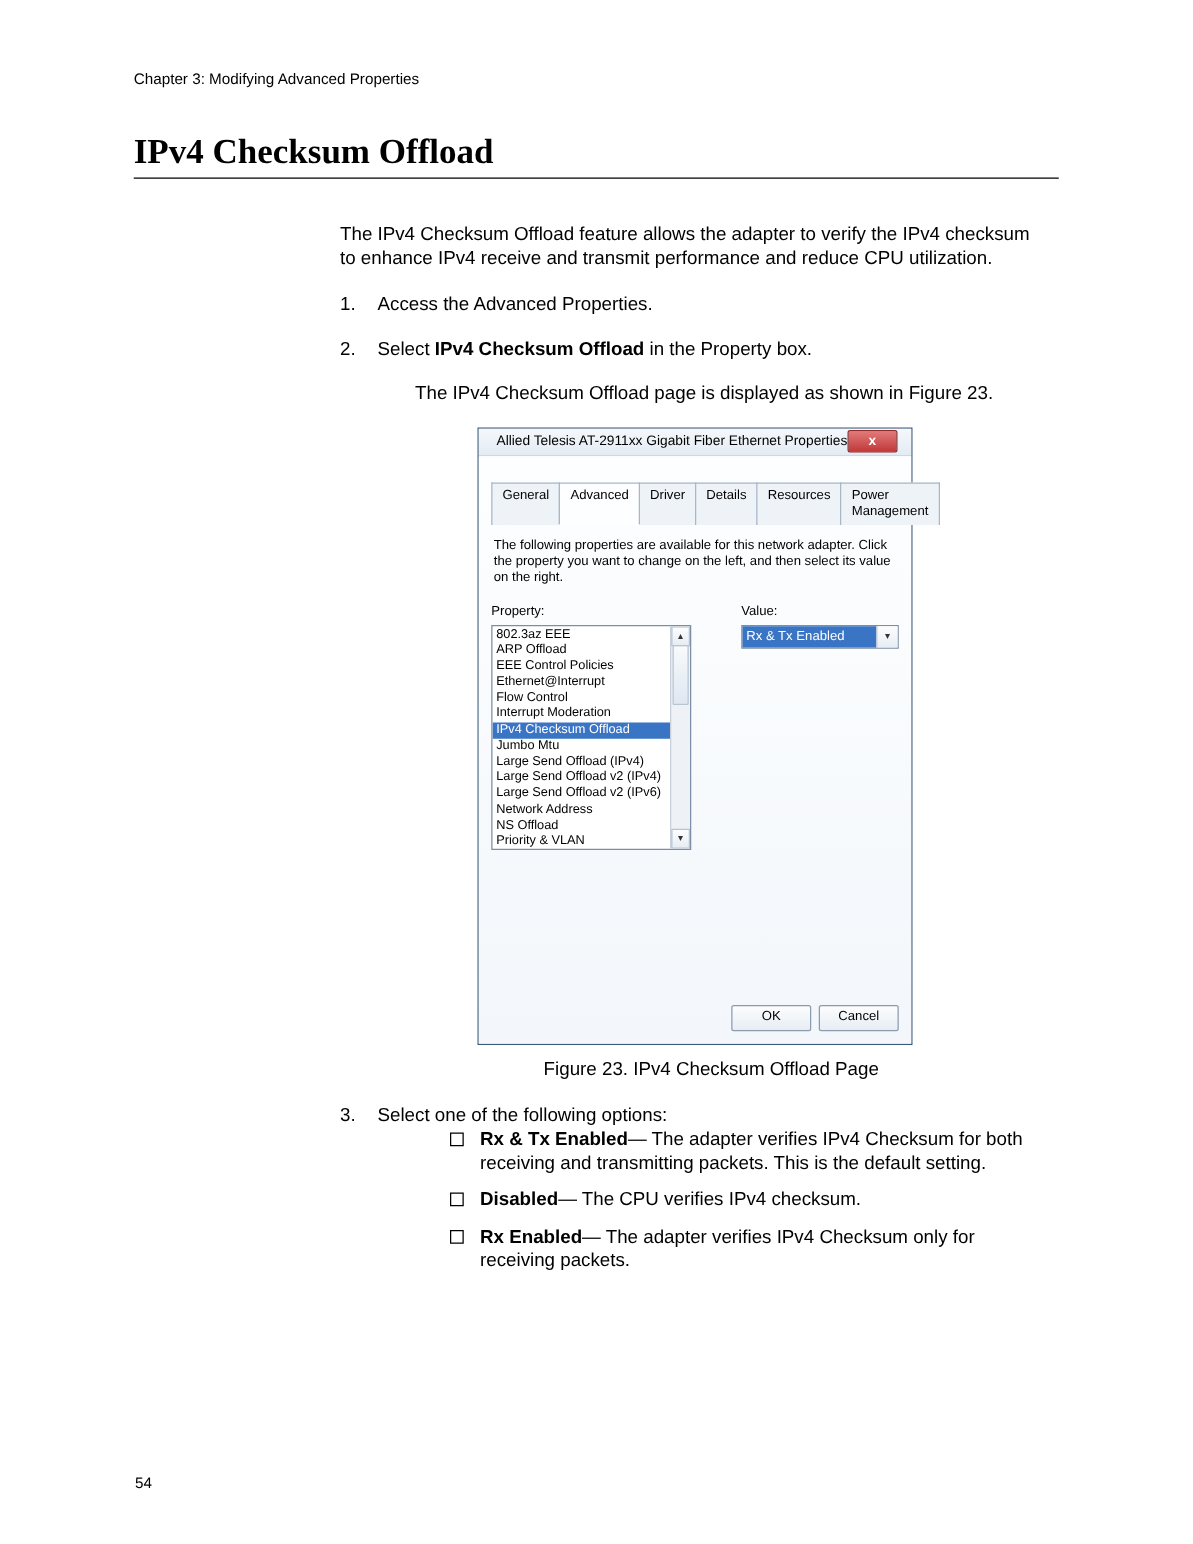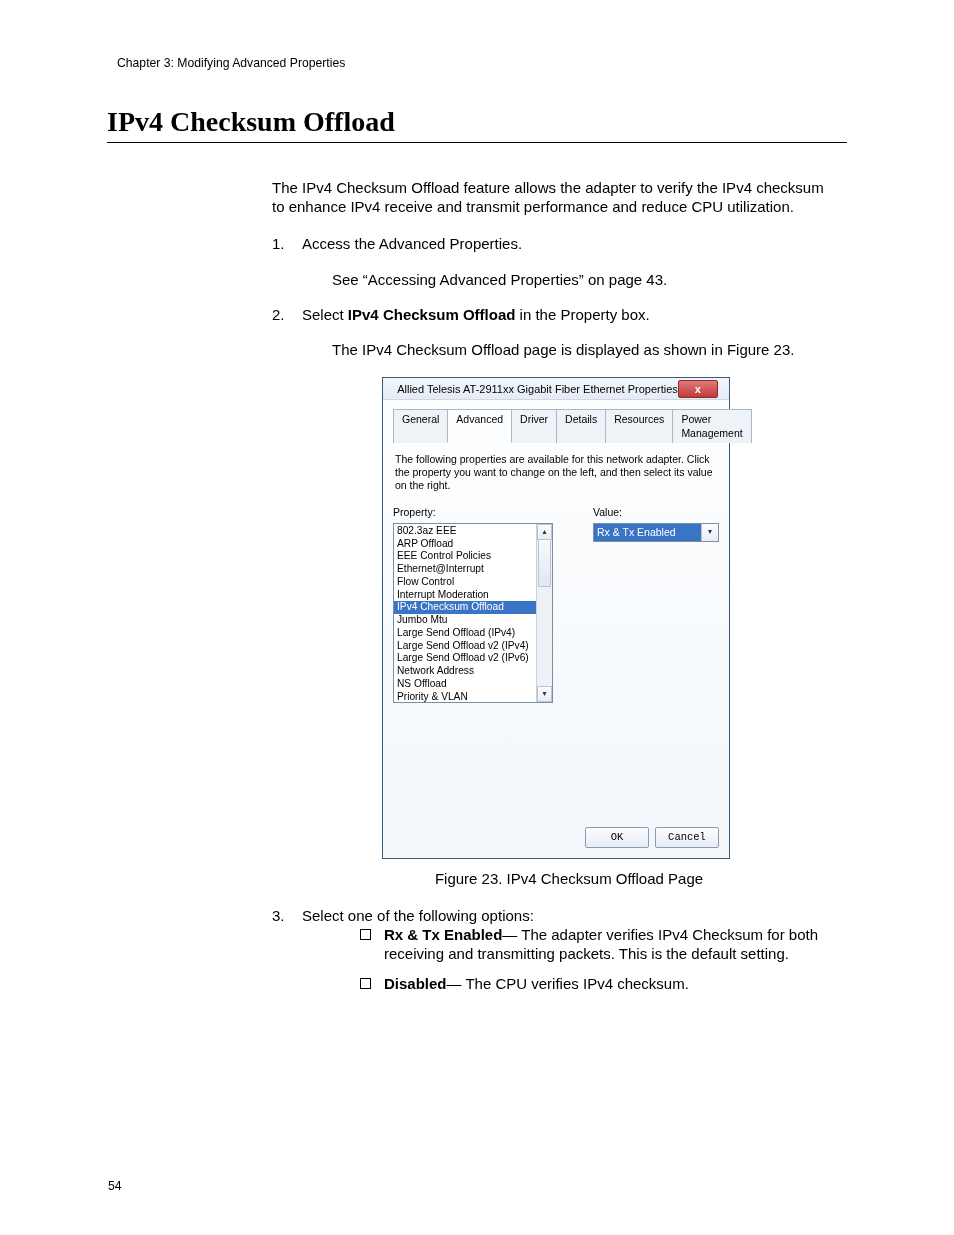--- a/index.html
+++ b/index.html
@@ -11,21 +11,21 @@
     width: 954px;
   }
   .page {
     width: 954px;
     height: 1235px;
     position: relative;
     box-sizing: border-box;
   }
   .running-head {
     position: absolute;
-    left: 117px;
+    left: 107px;
     top: 56px;
     font-size: 12.2px;
     color: #000;
   }
   .page-number {
     position: absolute;
     left: 108px;
     bottom: 42px;
     font-size: 12.2px;
     color: #000;
@@ -128,21 +128,21 @@
     border-radius: 2px;
     color: #fff;
     display: flex;
     align-items: center;
     justify-content: center;
     font-weight: bold;
     font-size: 11px;
     margin-right: 3px;
   }
   .dlg-body {
-    padding: 8px 10px 10px 10px;
+    padding: 20px 10px 10px 10px;
     background: linear-gradient(#fdfeff 0%, #f3f7fb 100%);
   }
   .tabs {
     display: flex;
     border-bottom: 1px solid #a9b7c9;
     font-size: 10.5px;
     margin-bottom: 10px;
   }
   .tab {
     padding: 3px 8px 3px 8px;
@@ -247,21 +247,20 @@
     justify-content: center;
     font-size: 8px;
     color: #333;
   }
   .dlg-gap { height: 116px; }
   .dlg-buttons {
     display: flex;
     justify-content: flex-end;
     gap: 6px;
     margin-top: 8px;
-    font-family: Liberation Mono, monospace;
   }
   .win-btn {
     min-width: 62px;
     height: 19px;
     font-size: 10.5px;
     background: linear-gradient(#fcfdfe,#e7edf4);
     border: 1px solid #8b9bb0;
     border-radius: 2px;
     display: flex;
     align-items: center;
@@ -276,21 +275,20 @@
   <div class="running-head">Chapter 3: Modifying Advanced Properties</div>
 
   <div class="section-title">IPv4 Checksum Offload</div>
 
   <div class="body">
     <p>The IPv4 Checksum Offload feature allows the adapter to verify the IPv4 checksum to enhance IPv4 receive and transmit performance and reduce CPU utilization.</p>
 
     <ol class="steps">
       <li>
         <span>Access the Advanced Properties.</span>
-        <div class="substep">See “Accessing Advanced Properties” on page 43.</div>
       </li>
       <li>
         <span>Select </span><span class="bold">IPv4 Checksum Offload</span><span> in the Property box.</span>
         <div class="substep">The IPv4 Checksum Offload page is displayed as shown in Figure 23.</div>
 
         <div class="figure-wrap">
           <div class="dialog">
             <div class="titlebar">
               <span class="title">Allied Telesis AT-2911xx Gigabit Fiber Ethernet Properties</span>
               <div class="close-btn">
@@ -356,19 +354,22 @@
       </li>
       <li>
         <span>Select one of the following options:</span>
         <ul class="options">
           <li>
             <span class="bold">Rx &amp; Tx Enabled</span><span>— The adapter verifies IPv4 Checksum for both receiving and transmitting packets. This is the default setting.</span>
           </li>
           <li>
             <span class="bold">Disabled</span><span>— The CPU verifies IPv4 checksum.</span>
           </li>
+          <li>
+            <span class="bold">Rx Enabled</span><span>— The adapter verifies IPv4 Checksum only for receiving packets.</span>
+          </li>
         </ul>
       </li>
     </ol>
   </div>
 
   <div class="page-number">54</div>
 </div>
 
 </body></html>

